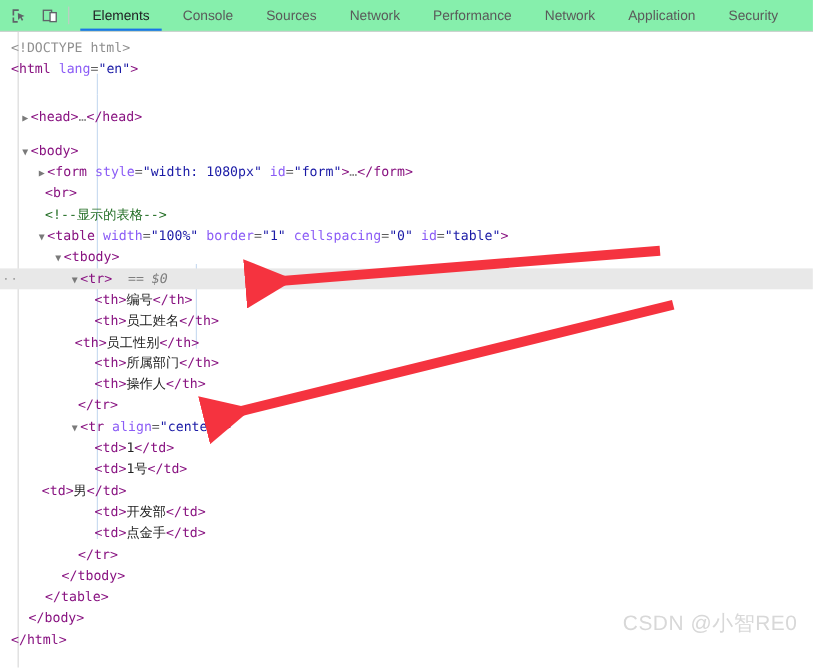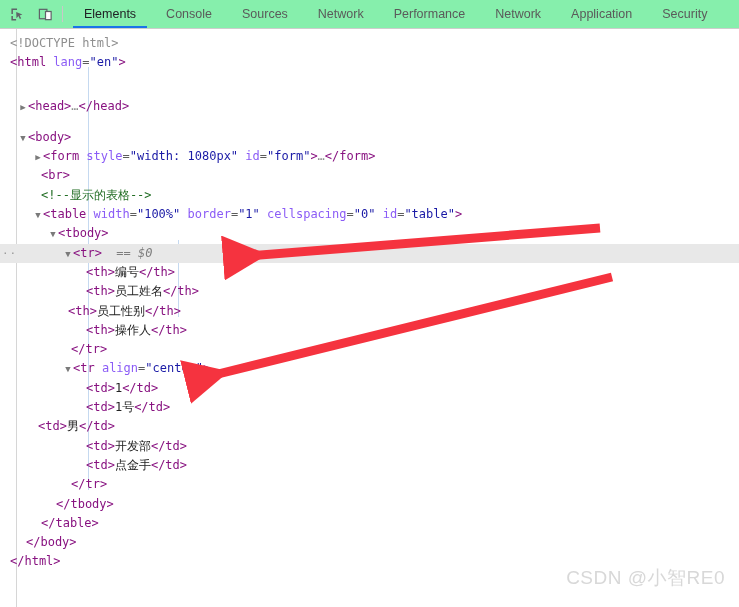--- a/index.html
+++ b/index.html
@@ -138,21 +138,21 @@
   .arrows {
     position: absolute;
     inset: 0;
     pointer-events: none;
   }
 
   
   .watermark {
     position: absolute;
     right: 14px;
-    bottom: 16px;
+    bottom: 27px;
     font-family: "Liberation Sans", sans-serif;
     font-size: 19px;
     color: #d8d8d8;
     letter-spacing: 0.5px;
     white-space: nowrap;
   }
 </style>
 </head>
 <body>
 
@@ -224,20 +224,21 @@
 
   <div class="node" style="padding-left:33px;"><span class="twisty">▼</span><span class="tag">&lt;table </span><span class="attr">width</span><span class="punct">=</span><span class="val">"100%"</span><span class="punct"> </span><span class="attr">border</span><span class="punct">=</span><span class="val">"1"</span><span class="punct"> </span><span class="attr">cellspacing</span><span class="punct">=</span><span class="val">"0"</span><span class="punct"> </span><span class="attr">id</span><span class="punct">=</span><span class="val">"table"</span><span class="tag">&gt;</span></div>
 
   <div class="node" style="padding-left:48px;"><span class="twisty">▼</span><span class="tag">&lt;tbody&gt;</span></div>
 
   <div class="node selected" style="padding-left:63px;"><span class="badge-dots">··</span><span class="twisty">▼</span><span class="tag">&lt;tr&gt;</span><span class="punct">  </span><span class="dollar">== $0</span></div>
 
   <div class="node" style="padding-left:86px;"><span class="tag">&lt;th&gt;</span><span class="text">编号</span><span class="tag">&lt;/th&gt;</span></div>
   <div class="node" style="padding-left:86px;"><span class="tag">&lt;th&gt;</span><span class="text">员工姓名</span><span class="tag">&lt;/th&gt;</span></div>
   <div class="node" style="padding-left:68px;"><span class="tag">&lt;th&gt;</span><span class="text">员工性别</span><span class="tag">&lt;/th&gt;</span></div>
+  <div class="node" style="padding-left:86px;"><span class="tag">&lt;th&gt;</span><span class="text">所属部门</span><span class="tag">&lt;/th&gt;</span></div>
   <div class="node" style="padding-left:86px;"><span class="tag">&lt;th&gt;</span><span class="text">操作人</span><span class="tag">&lt;/th&gt;</span></div>
 
   <div class="node" style="padding-left:71px;"><span class="tag">&lt;/tr&gt;</span></div>
 
   <div class="node" style="padding-left:63px;"><span class="twisty">▼</span><span class="tag">&lt;tr </span><span class="attr">align</span><span class="punct">=</span><span class="val">"center"</span><span class="tag">&gt;</span></div>
 
   <div class="node" style="padding-left:86px;"><span class="tag">&lt;td&gt;</span><span class="text">1</span><span class="tag">&lt;/td&gt;</span></div>
   <div class="node" style="padding-left:86px;"><span class="tag">&lt;td&gt;</span><span class="text">1号</span><span class="tag">&lt;/td&gt;</span></div>
   <div class="node" style="padding-left:38px;"><span class="tag">&lt;td&gt;</span><span class="text">男</span><span class="tag">&lt;/td&gt;</span></div>
   <div class="node" style="padding-left:86px;"><span class="tag">&lt;td&gt;</span><span class="text">开发部</span><span class="tag">&lt;/td&gt;</span></div>

